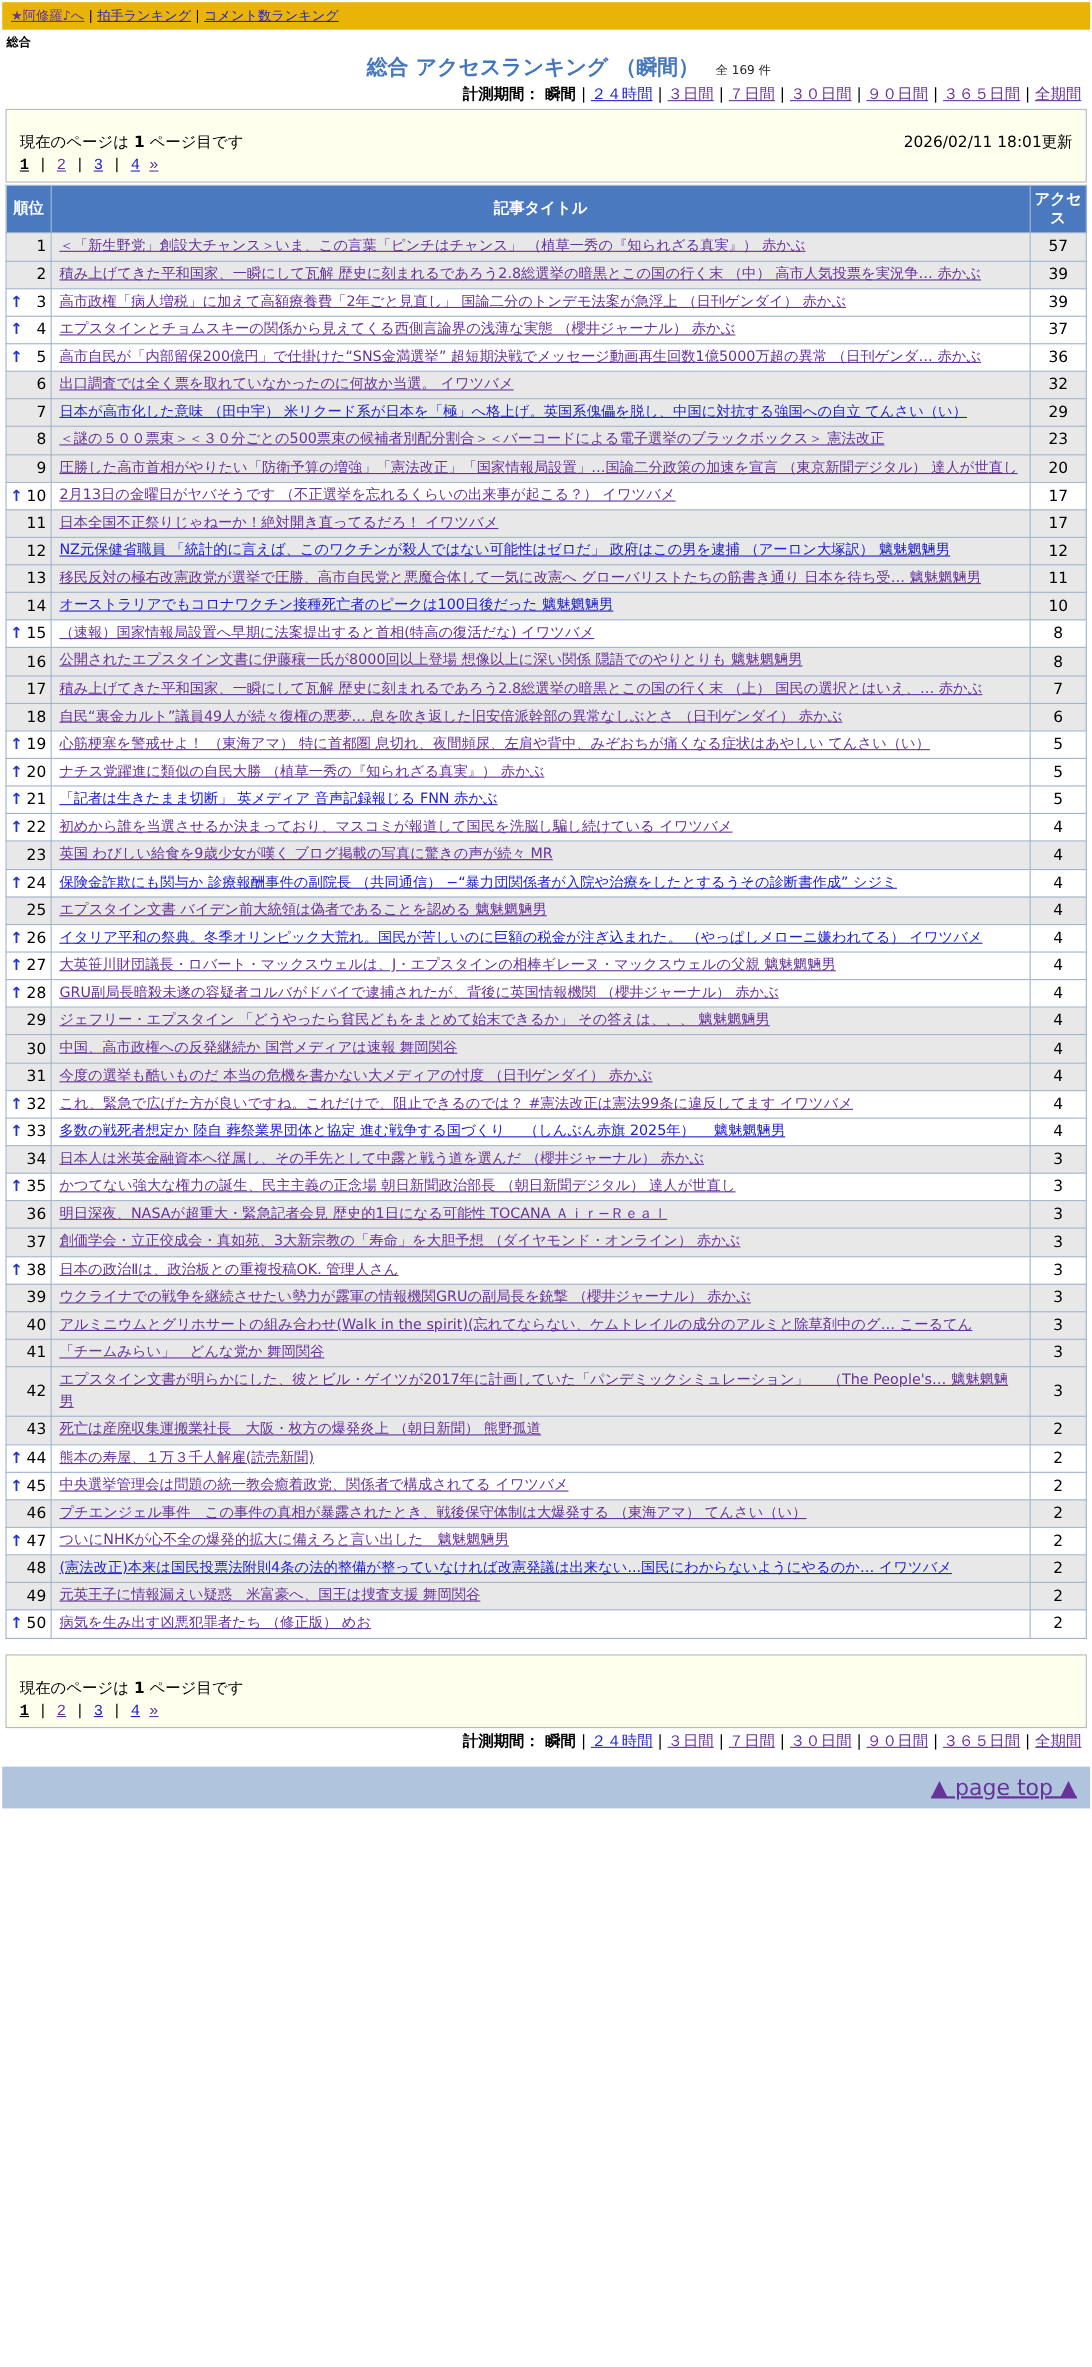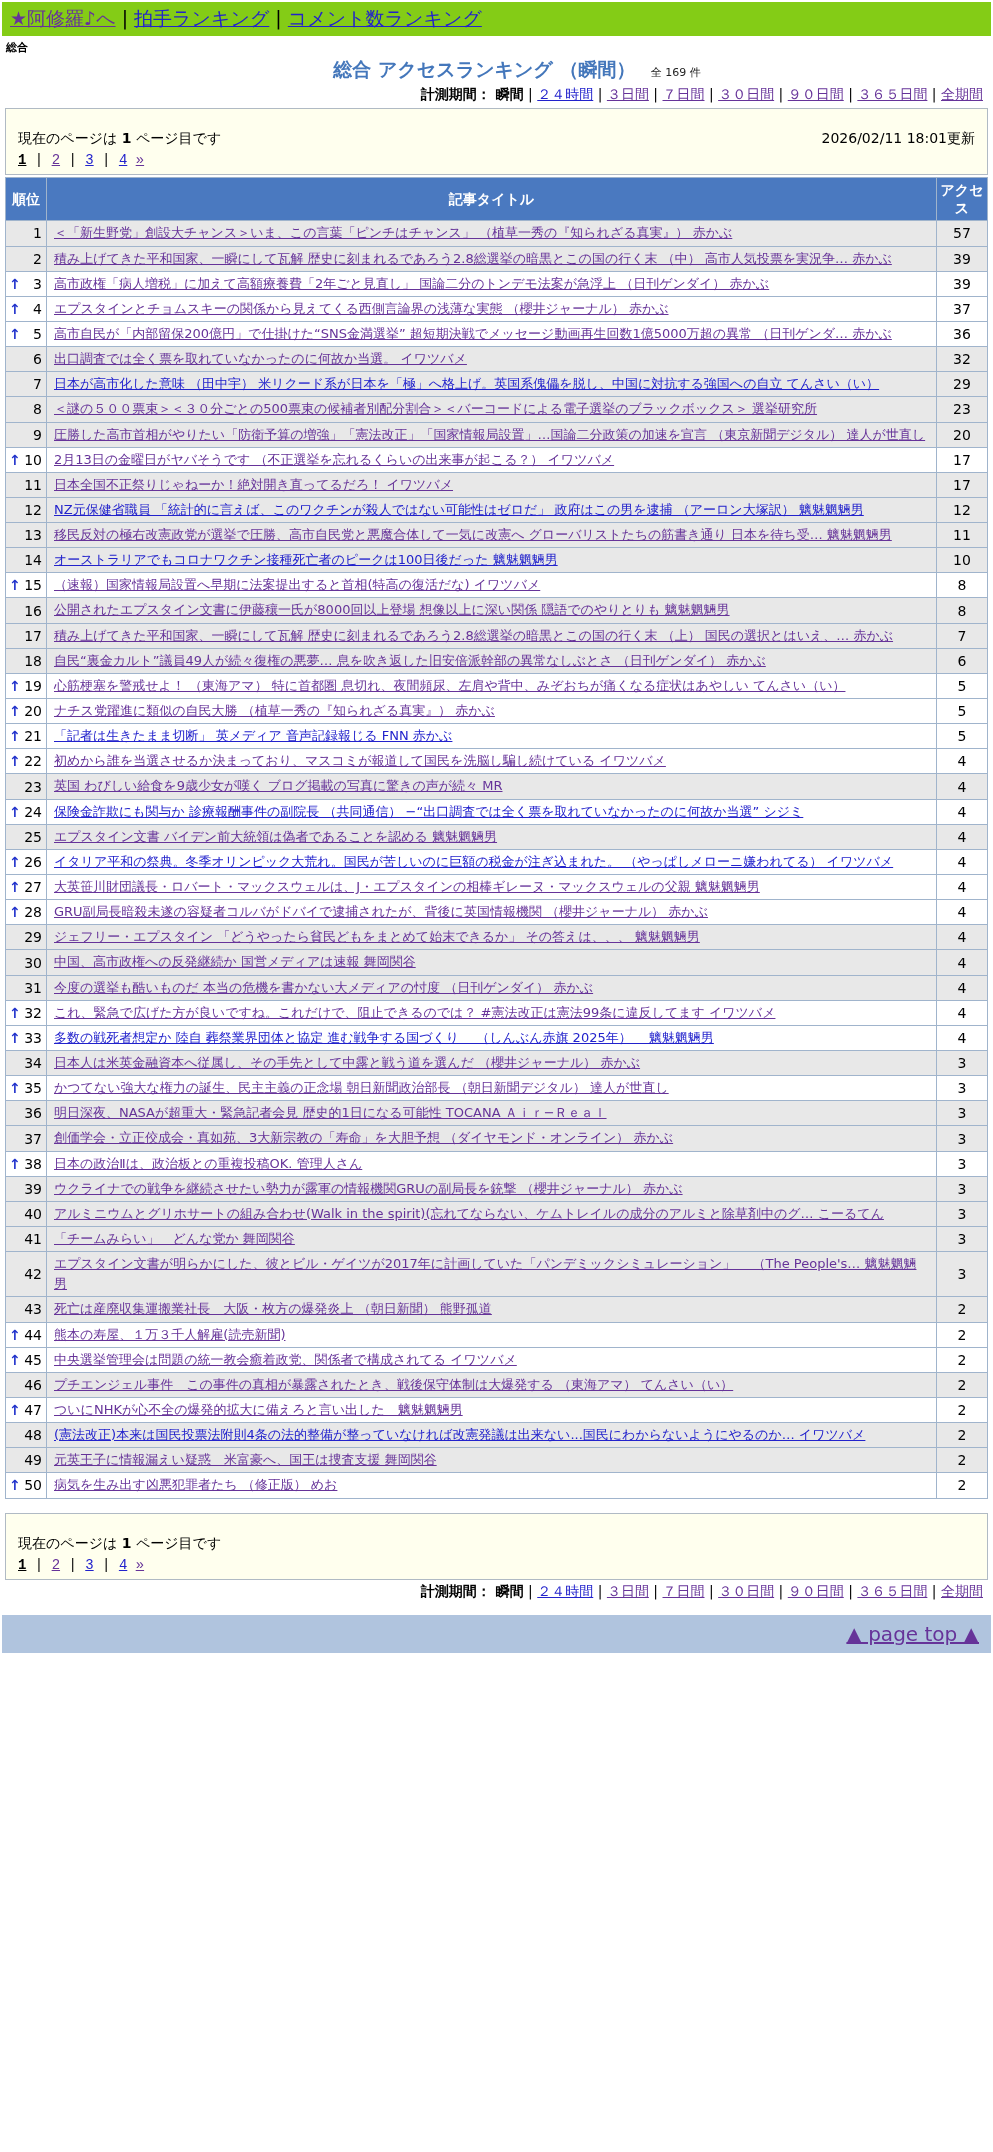--- a/index.html
+++ b/index.html
@@ -4,21 +4,21 @@
 <style>
   html,body{margin:0;padding:0;background:#fff;color:#000;
     font-family:"DejaVu Sans","Liberation Sans",sans-serif;}
   .page{width:993px;margin:0;position:relative;}
   a{text-decoration:underline;cursor:pointer;}
   .lnk-visited{color:#663399;}
   .lnk-new{color:#2222cc;}
   .sep{color:#000;}
 
   
-  .topbar{background:#84cc16;margin:2px 2px 0 2px;padding:4px 8px;font-size:19px;}
+  .topbar{background:#eab308;margin:2px 2px 0 2px;padding:4px 8px;font-size:12px;}
   .topbar a{font-weight:normal;}
 
   .board-label{font-size:11px;font-weight:bold;padding:4px 8px 0 6px;}
 
   .heading{text-align:center;margin-top:2px;margin-left:41px;}
   .heading .title{color:#4477bb;font-size:19px;font-weight:bold;}
   .heading .total{font-size:11px;color:#222;margin-left:10px;}
 
   .period-line{font-size:14px;padding:3px 10px 4px 0;text-align:right;}
   .period-line .plabel{font-weight:bold;}
@@ -171,21 +171,21 @@
     <td class="access-cell">29</td>
   </tr>
         <tr class="row-normal">
     <td class="rank-cell">
       <span class="rank-inner">
         <span class="arrow" style="visibility: hidden;">↑</span>
         <span>8</span>
       </span>
     </td>
     <td class="title-cell">
-      <a class="lnk-visited">＜謎の５００票束＞＜３０分ごとの500票束の候補者別配分割合＞＜バーコードによる電子選挙のブラックボックス＞ 選挙研究所</a>
+      <a class="lnk-visited">＜謎の５００票束＞＜３０分ごとの500票束の候補者別配分割合＞＜バーコードによる電子選挙のブラックボックス＞ 憲法改正</a>
     </td>
     <td class="access-cell">23</td>
   </tr>
         <tr class="row-normal">
     <td class="rank-cell">
       <span class="rank-inner">
         <span class="arrow" style="visibility: hidden;">↑</span>
         <span>9</span>
       </span>
     </td>
@@ -363,21 +363,21 @@
     <td class="access-cell">4</td>
   </tr>
         <tr class="row-up">
     <td class="rank-cell">
       <span class="rank-inner">
         <span class="arrow" style="visibility: visible;">↑</span>
         <span>24</span>
       </span>
     </td>
     <td class="title-cell">
-      <a class="lnk-new">保険金詐欺にも関与か 診療報酬事件の副院長 （共同通信） −“出口調査では全く票を取れていなかったのに何故か当選” シジミ</a>
+      <a class="lnk-new">保険金詐欺にも関与か 診療報酬事件の副院長 （共同通信） −“暴力団関係者が入院や治療をしたとするうその診断書作成” シジミ</a>
     </td>
     <td class="access-cell">4</td>
   </tr>
         <tr class="row-normal">
     <td class="rank-cell">
       <span class="rank-inner">
         <span class="arrow" style="visibility: hidden;">↑</span>
         <span>25</span>
       </span>
     </td>

